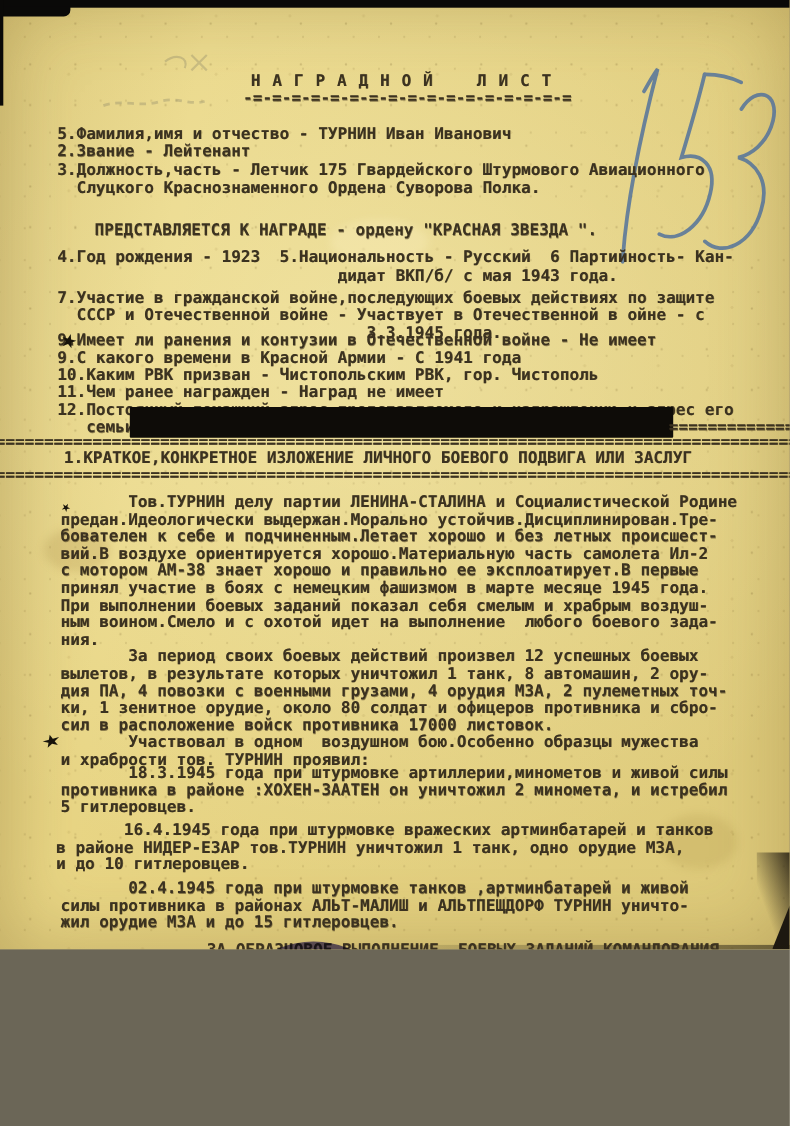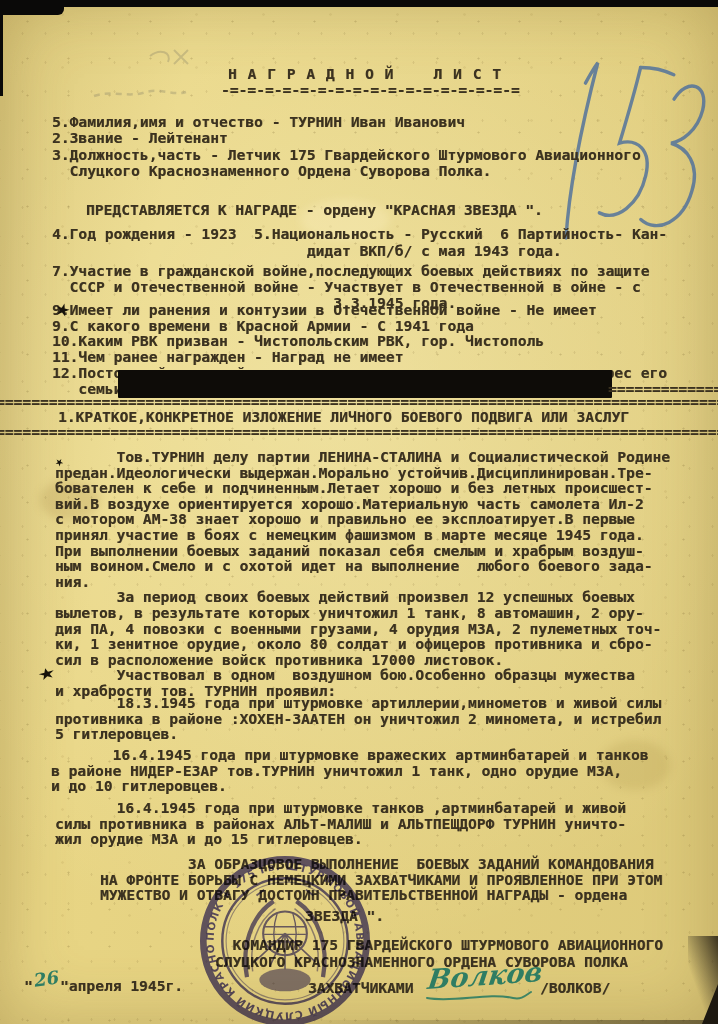--- a/index.html
+++ b/index.html
@@ -1,18 +1,18 @@
 <!DOCTYPE html>
 <html><head>
 <meta charset="utf-8">
 <style>
   html,body{margin:0;padding:0;}
   body{width:718px;height:1024px;overflow:hidden;background:#6b6657;}
   .paper{
-    position:relative;width:718px;height:1024px;overflow:hidden;
+    position:relative;width:718px;height:863px;overflow:hidden;
     background:
       radial-gradient(120% 90% at 45% 38%, rgba(255,249,206,.38), rgba(255,249,206,0) 62%),
       linear-gradient(100deg, rgba(160,136,64,.20), rgba(160,136,64,0) 22%, rgba(160,136,64,.14) 92%),
       #e8d584;
     box-shadow: inset 0 0 70px rgba(118,94,38,.33);
     font-family:"DejaVu Sans Mono", monospace;
   }
   .speckles{
     position:absolute;inset:0;pointer-events:none;opacity:.75;
     background-image:
@@ -125,21 +125,21 @@
 ки, 1 зенитное орудие, около 80 солдат и офицеров противника и сбро-
 сил в расположение войск противника 17000 листовок.
        Участвовал в одном  воздушном бою.Особенно образцы мужества
 и храбрости тов. ТУРНИН проявил:</div>
   <div class="typed" style="left:55px;top:695px;line-height:15.6px;">       18.3.1945 года при штурмовке артиллерии,минометов и живой силы
 противника в районе :ХОХЕН-ЗААТЕН он уничтожил 2 миномета, и истребил
 5 гитлеровцев.</div>
   <div class="typed" style="left:51px;top:747px;line-height:15.6px;">       16.4.1945 года при штурмовке вражеских артминбатарей и танков
 в районе НИДЕР-ЕЗАР тов.ТУРНИН уничтожил 1 танк, одно орудие МЗА,
 и до 10 гитлеровцев.</div>
-  <div class="typed" style="left:55px;top:800px;line-height:15.6px;">       16.4.1945 года при штурмовке танков ,артминбатарей и живой
+  <div class="typed" style="left:55px;top:800px;line-height:15.6px;">       02.4.1945 года при штурмовке танков ,артминбатарей и живой
 силы противника в районах АЛЬТ-МАЛИШ и АЛЬТПЕЩДОРФ ТУРНИН уничто-
 жил орудие МЗА и до 15 гитлеровцев.</div>
   <div class="typed" style="left:100px;top:856px;line-height:15.6px;">          ЗА ОБРАЗЦОВОЕ ВЫПОЛНЕНИЕ  БОЕВЫХ ЗАДАНИЙ КОМАНДОВАНИЯ
 НА ФРОНТЕ БОРЬБЫ С НЕМЕЦКИМИ ЗАХВАТЧИКАМИ И ПРОЯВЛЕННОЕ ПРИ ЭТОМ
 МУЖЕСТВО И ОТВАГУ ДОСТОИН ПРАВИТЕЛЬСТВЕННОЙ НАГРАДЫ - ордена</div>
   <div class="typed" style="left:305px;top:908px;">ЗВЕЗДА ".</div>
 
   <div class="typed" style="left:215px;top:937px;line-height:16.8px;">  КОМАНДИР 175 ГВАРДЕЙСКОГО ШТУРМОВОГО АВИАЦИОННОГО
 СЛУЦКОГО КРАСНОЗНАМЕННОГО ОРДЕНА СУВОРОВА ПОЛКА</div>
 

